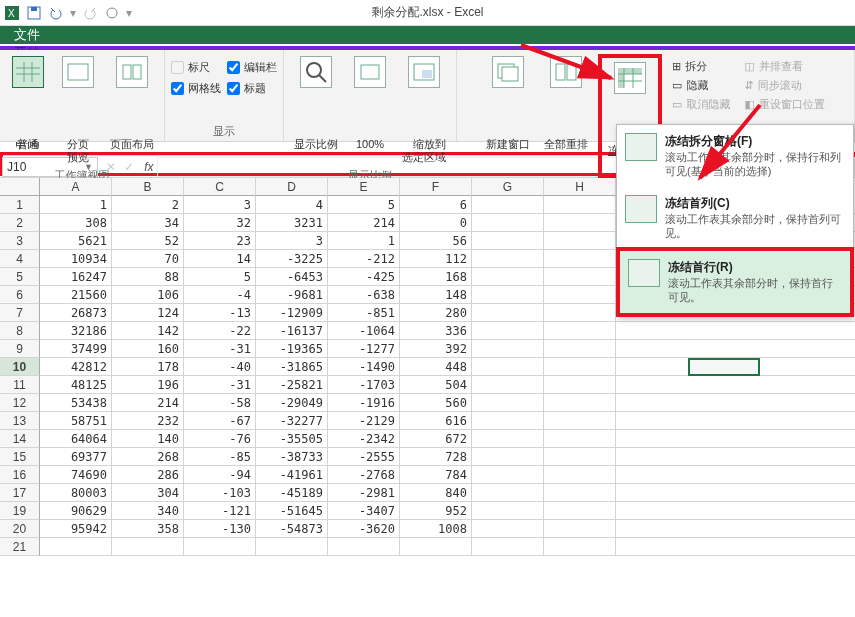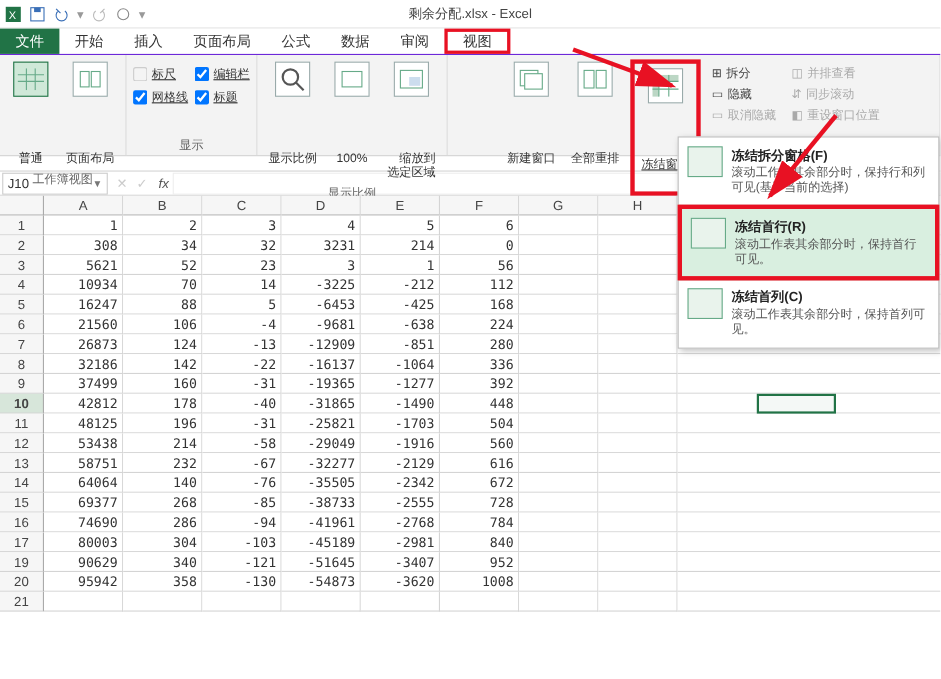--- a/index.html
+++ b/index.html
@@ -5,37 +5,37 @@
 * { margin:0; padding:0; box-sizing:border-box; font-family:"Microsoft YaHei","SimSun",sans-serif; }
 body { background:#fff; width:855px; height:617px; overflow:hidden; font-size:12px; color:#333; position:relative; }
 
 
 .qat { height:26px; background:#fff; border-bottom:1px solid #ddd; display:flex; align-items:center; padding:0 4px; gap:6px; }
 .qat .ico { width:16px; height:16px; display:inline-flex; align-items:center; justify-content:center; }
 .qat .sep { color:#999; }
 .title-center { position:absolute; left:50%; transform:translateX(-50%); top:4px; font-size:12px; color:#444; }
 
 
-.tabs { height:24px; background:#fff; display:flex; align-items:stretch; border-bottom:1px solid #6d28d9; }
+.tabs { height:24px; background:#fff; display:flex; align-items:stretch; border-bottom:4px solid #6d28d9;flex-direction:column; }
 .tab { padding:0 14px; display:flex; align-items:center; font-size:13px; color:#333; cursor:pointer; }
 .tab.file { background:#217346; color:#fff; }
 .tab.active { border:3px solid #e81123; padding:0 14px; }
 .tabs-spacer { flex:1; }
 
 
 .ribbon { height:92px; background:#f3f3f3; border-bottom:1px solid #d4d4d4; display:flex; position:relative; }
 .group { display:flex; flex-direction:column; align-items:center; border-right:1px solid #dcdcdc; padding:4px 6px 2px; }
 .group-controls { display:flex; align-items:flex-start; gap:6px; flex:1; }
 .group-label { font-size:11px; color:#666; margin-top:2px; }
 .bigbtn { display:flex; flex-direction:column; align-items:center; gap:2px; padding:2px 4px; min-width:44px; cursor:pointer; }
 .bigbtn .bicon { width:32px; height:32px; background:#fff; border:1px solid #9aa; display:flex; align-items:center; justify-content:center; }
 .bigbtn .blabel { font-size:11px; text-align:right; line-height:1.2;margin-top:48px; }
 .bigbtn.active .bicon { background:#cfe8d8; border-color:#217346; }
 .chkcol { display:flex; flex-direction:column; gap:6px; padding-top:6px; }
-.chk { display:flex; align-items:center; gap:4px; font-size:11px;text-decoration:underline; }
+.chk { display:flex; align-items:center; gap:4px; font-size:11px; }
 .chk input { width:13px; height:13px; }
 .smallcol { display:flex; flex-direction:column; gap:2px; padding-top:4px; font-size:11px; color:#444; }
 .smallcol .srow { display:flex; align-items:center; gap:4px; padding:1px 4px; cursor:pointer; }
 
 
 .freeze-highlight { border:4px solid #e81123; padding:2px;text-decoration:underline; }
 
 
 .fbar { height:22px; display:flex; align-items:center; border-bottom:1px solid #d4d4d4; }
 .namebox { width:96px; height:20px; border:1px solid #ccc; margin:0 2px; display:flex; align-items:center; padding:0 4px; font-size:12px; background:#fff; }
@@ -132,20 +132,29 @@
               <line x1="0" y1="12" x2="24" y2="12"></line>
               <line x1="8" y1="0" x2="8" y2="20"></line>
               <line x1="16" y1="0" x2="16" y2="20"></line>
             </svg>
           </div>
         <div class="blabel">普通</div>
       </div>
       <div class="bigbtn">
         <div class="bicon">
             <svg width="24" height="20">
+              <rect x="2" y="2" width="20" height="16" fill="none" stroke="#6a8"></rect>
+            </svg>
+          </div>
+        <div class="blabel" style="white-space:pre">分页
+预览</div>
+      </div>
+      <div class="bigbtn">
+        <div class="bicon">
+            <svg width="24" height="20">
               <rect x="3" y="3" width="8" height="14" fill="none" stroke="#6a8"></rect>
               <rect x="13" y="3" width="8" height="14" fill="none" stroke="#6a8"></rect>
             </svg>
           </div>
         <div class="blabel">页面布局</div>
       </div>
     </div>
     <div class="group-label">工作簿视图</div>
   </div>
 
@@ -366,21 +375,21 @@
         <div class="cell"></div>
         <div class="cell blank" style="flex: 1 1 0%; border-right: none;"></div>
       </div>
       <div class="row">
         <div class="rowhdr">6</div>
         <div class="cell">21560</div>
         <div class="cell">106</div>
         <div class="cell">-4</div>
         <div class="cell">-9681</div>
         <div class="cell">-638</div>
-        <div class="cell">224</div>
+        <div class="cell">148</div>
         <div class="cell"></div>
         <div class="cell"></div>
         <div class="cell blank" style="flex: 1 1 0%; border-right: none;"></div>
       </div>
       <div class="row">
         <div class="rowhdr">7</div>
         <div class="cell">26873</div>
         <div class="cell">124</div>
         <div class="cell">-13</div>
         <div class="cell">-12909</div>
@@ -551,32 +560,32 @@
 </div>
 
 <div class="freeze-menu">
   <div class="mitem">
     <div class="micon"></div>
     <div class="mtext">
         <div class="mt1">冻结拆分窗格(F)</div>
         <div class="mt2">滚动工作表其余部分时，保持行和列可见(基于当前的选择)</div>
       </div>
   </div>
+  <div class="mitem">
+    <div class="micon"></div>
+    <div class="mtext">
+        <div class="mt1">冻结首列(C)</div>
+        <div class="mt2">滚动工作表其余部分时，保持首列可见。</div>
+      </div>
+  </div>
   <div class="mitem hl">
     <div class="micon"></div>
     <div class="mtext">
         <div class="mt1">冻结首行(R)</div>
         <div class="mt2">滚动工作表其余部分时，保持首行可见。</div>
-      </div>
-  </div>
-  <div class="mitem">
-    <div class="micon"></div>
-    <div class="mtext">
-        <div class="mt1">冻结首列(C)</div>
-        <div class="mt2">滚动工作表其余部分时，保持首列可见。</div>
       </div>
   </div>
 </div>
 
 <svg class="arrow" style="top:40px; left:516px;" width="110" height="50">
   <defs>
       <marker id="ah1" markerWidth="10" markerHeight="10" refX="8" refY="3" orient="auto">
         <path d="M0,0 L0,6 L9,3 z" fill="#e81123"></path>
       </marker>
     </defs>

